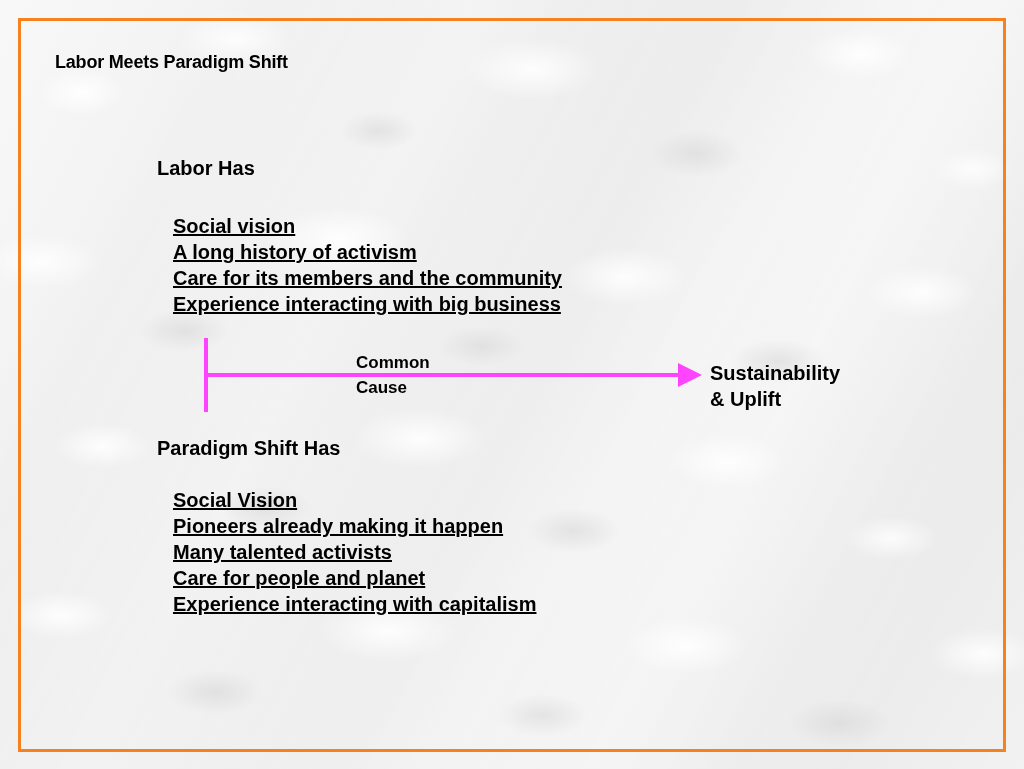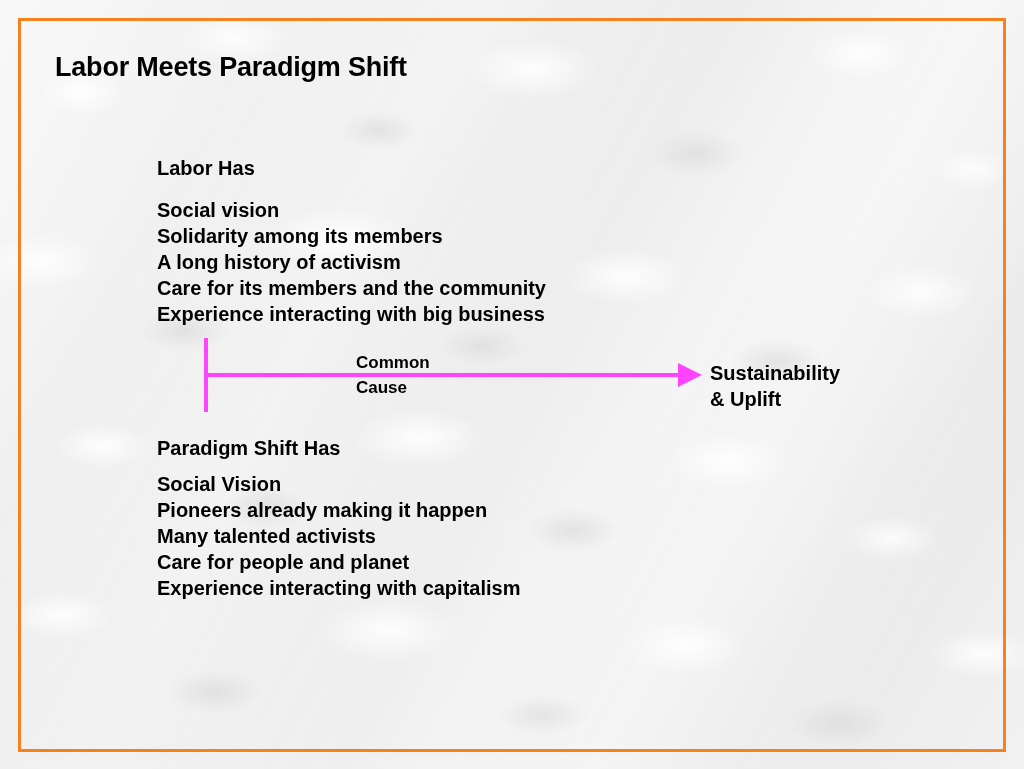--- a/index.html
+++ b/index.html
@@ -78,42 +78,43 @@
   
   #content {
     position: absolute;
     inset: 0;
   }
 
   .slide-title {
     position: absolute;
     left: 55px;
     top: 52px;
-    font-size: 27px;
+    font-size: 18px;
     font-weight: bold;
     color: #000000;
     letter-spacing: -0.2px;
     white-space: nowrap;
   }
 
   .block-heading {
     position: absolute;
     left: 157px;
     font-size: 20px;
     font-weight: bold;
     color: #000000;
     white-space: nowrap;
   }
 
   .bullet-list {
     position: absolute;
     left: 157px;
-    margin: 0;
+    margin: 16px;
     padding: 0;
     list-style: none;
+    text-decoration: underline;
   }
   .bullet-list li {
     font-size: 20px;
     font-weight: bold;
     color: #000000;
     line-height: 26px;
     white-space: nowrap;
   }
 
   #labor-heading      { top: 157px; }
@@ -162,21 +163,20 @@
   <div id="frame"></div>
 
   <div id="content">
 
     <div class="slide-title">Labor Meets Paradigm Shift</div>
 
     <div class="block-heading" id="labor-heading">Labor Has</div>
 
     <ul class="bullet-list" id="labor-list">
       <li>Social vision</li>
-      <li>Solidarity among its members</li>
       <li>A long history of activism</li>
       <li>Care for its members and the community</li>
       <li>Experience interacting with big business</li>
     </ul>
 
     <svg id="arrow-diagram" viewBox="0 0 1024 769">
 
       <line x1="206" y1="338" x2="206" y2="412" stroke="#ff44ff" stroke-width="4"></line>
 
       <line x1="204" y1="375" x2="678" y2="375" stroke="#ff44ff" stroke-width="4"></line>

